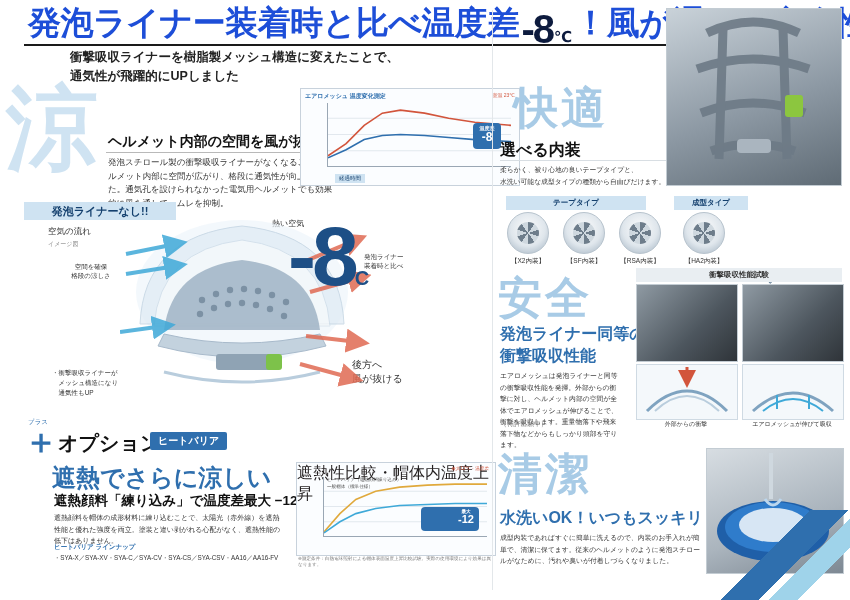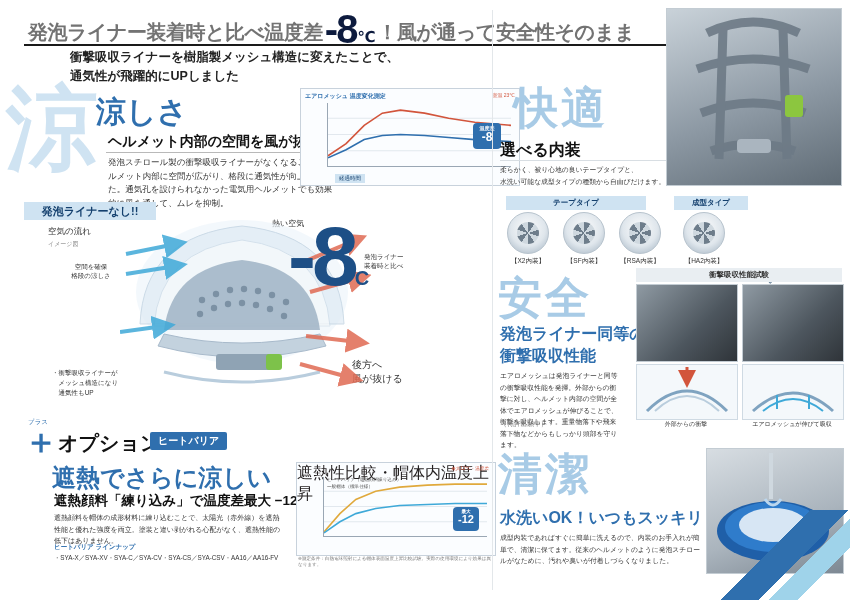--- a/index.html
+++ b/index.html
@@ -9,21 +9,21 @@
     background:#ffffff;color:#231f20;
     position:relative;
   }
   .page{position:absolute;inset:0;background:#fff;}
   
   .headline{
     position:absolute;left:28px;top:6px;width:700px;height:40px;
     display:flex;align-items:flex-end;white-space:nowrap;
   }
   .headline .h-main{
-    font-size:20px;font-weight:bold;letter-spacing:-0.5px;color:#737373;
+    font-size:33px;font-weight:bold;letter-spacing:-0.5px;color:#1d4ed8;
   }
   .headline .h-big{
     font-size:40px;font-weight:bold;color:#0d1b3e;line-height:0.85;
     margin:0 1px 0 2px;letter-spacing:-2px;
   }
   .headline .h-deg{font-size:15px;font-weight:bold;color:#0d1b3e;margin-right:2px;}
   .rule{
     position:absolute;left:24px;top:44px;width:660px;height:2px;background:#1a1a1a;
   }
   .sub1{
@@ -59,21 +59,21 @@
     position:absolute;right:18px;top:34px;width:28px;height:26px;border-radius:4px;
     background:#2f6fae;color:#fff;text-align:center;font-weight:bold;
   }
   .cb-badge .b1{font-size:5px;display:block;margin-top:2px;}
   .cb-badge .b2{font-size:12px;display:block;line-height:1;}
   .cb-xlabel{
     position:absolute;left:34px;bottom:2px;font-size:5.5px;background:#cfe3f2;color:#14406e;padding:1px 4px;
   }
   
   .tag-noliner{
-    position:absolute;left:24px;top:202px;width:132px;height:18px;background:#cfe3f2;
+    position:absolute;left:24px;top:202px;width:152px;height:18px;background:#cfe3f2;
     color:#14406e;font-size:11px;font-weight:bold;display:flex;align-items:center;justify-content:center;
   }
   .air-flow{position:absolute;left:48px;top:226px;font-size:8.5px;color:#333;}
   .img-note{position:absolute;left:48px;top:240px;font-size:6px;color:#888;}
   .cap-space{position:absolute;left:56px;top:262px;width:70px;font-size:6.5px;color:#333;line-height:1.4;text-align:center;}
   .cap-hot{position:absolute;left:272px;top:218px;font-size:8px;color:#333;}
   .cap-right{position:absolute;left:364px;top:252px;font-size:6.5px;color:#333;line-height:1.4;}
   .cap-rear{position:absolute;left:352px;top:358px;font-size:10px;color:#333;line-height:1.4;}
   .cap-mesh{position:absolute;left:52px;top:368px;width:120px;font-size:6.5px;color:#333;line-height:1.5;}
   .big8{
@@ -100,21 +100,21 @@
   .opt-body{position:absolute;left:54px;top:512px;width:230px;font-size:7px;line-height:1.65;color:#333;}
   .opt-line-ttl{position:absolute;left:54px;top:543px;font-size:6.5px;color:#2f6fae;font-weight:bold;}
   .opt-line{position:absolute;left:54px;top:553px;width:236px;font-size:6.3px;color:#333;line-height:1.5;}
   .chartbox2{
     position:absolute;left:296px;top:462px;width:198px;height:92px;border:1px solid #c8d2dc;background:#fbfdff;
   }
   .chartbox2 .cb-title{left:4px;top:3px;}
   .cb2-legend{position:absolute;left:30px;top:14px;font-size:4.6px;color:#555;line-height:1.5;}
   .cb2-badge{
     position:absolute;right:16px;bottom:24px;width:26px;height:24px;border-radius:4px;background:#2f6fae;
-    color:#fff;text-align:center;font-weight:bold;
+    color:#fff;text-align:center;font-weight:bold;padding-left:32px;
   }
   .cb2-badge .b1{font-size:4.6px;display:block;margin-top:2px;}
   .cb2-badge .b2{font-size:11px;display:block;line-height:1;}
   .cb2-note{position:absolute;right:6px;top:3px;font-size:4.6px;color:#d2553c;}
   .cb-foot{position:absolute;left:298px;top:556px;width:196px;font-size:4.6px;color:#777;line-height:1.4;}
   
   .vdiv{position:absolute;left:492px;top:10px;width:1px;height:580px;background:#e3e7ea;}
   
   .wm-big{
     position:absolute;font-size:44px;font-weight:bold;color:#a8cbe6;line-height:1;letter-spacing:3px;
@@ -166,21 +166,20 @@
     <span class="h-main">発泡ライナー装着時と比べ温度差</span>
     <span class="h-big">-8</span>
     <span class="h-deg">℃</span>
     <span class="h-main">！風が通って安全性そのまま</span>
   </div>
   <div class="rule"></div>
   <div class="sub1" style="white-space:pre-line;">衝撃吸収ライナーを樹脂製メッシュ構造に変えたことで、
 通気性が飛躍的にUPしました</div>
 
   <div class="wm-ryou">涼</div>
-  <div class="ttl-ryou">涼しさ</div>
   <div class="ryou-sub">ヘルメット内部の空間を風が抜ける</div>
   <div class="ryou-line"></div>
   <div class="ryou-body">発泡スチロール製の衝撃吸収ライナーがなくなることでヘルメット内部に空間が広がり、格段に通気性が向上しました。通気孔を設けられなかった電気用ヘルメットでも効果的に風を通して、ムレを抑制。</div>
 
   <div class="chartbox">
     <div class="cb-title">エアロメッシュ 温度変化測定</div>
     <div class="cb-note">室温 23℃</div>
     <div class="cb-plot">
       <svg width="100%" height="100%" viewBox="0 0 182 62" preserveAspectRatio="none">
         <g stroke="#e2e8ee" stroke-width="1">

